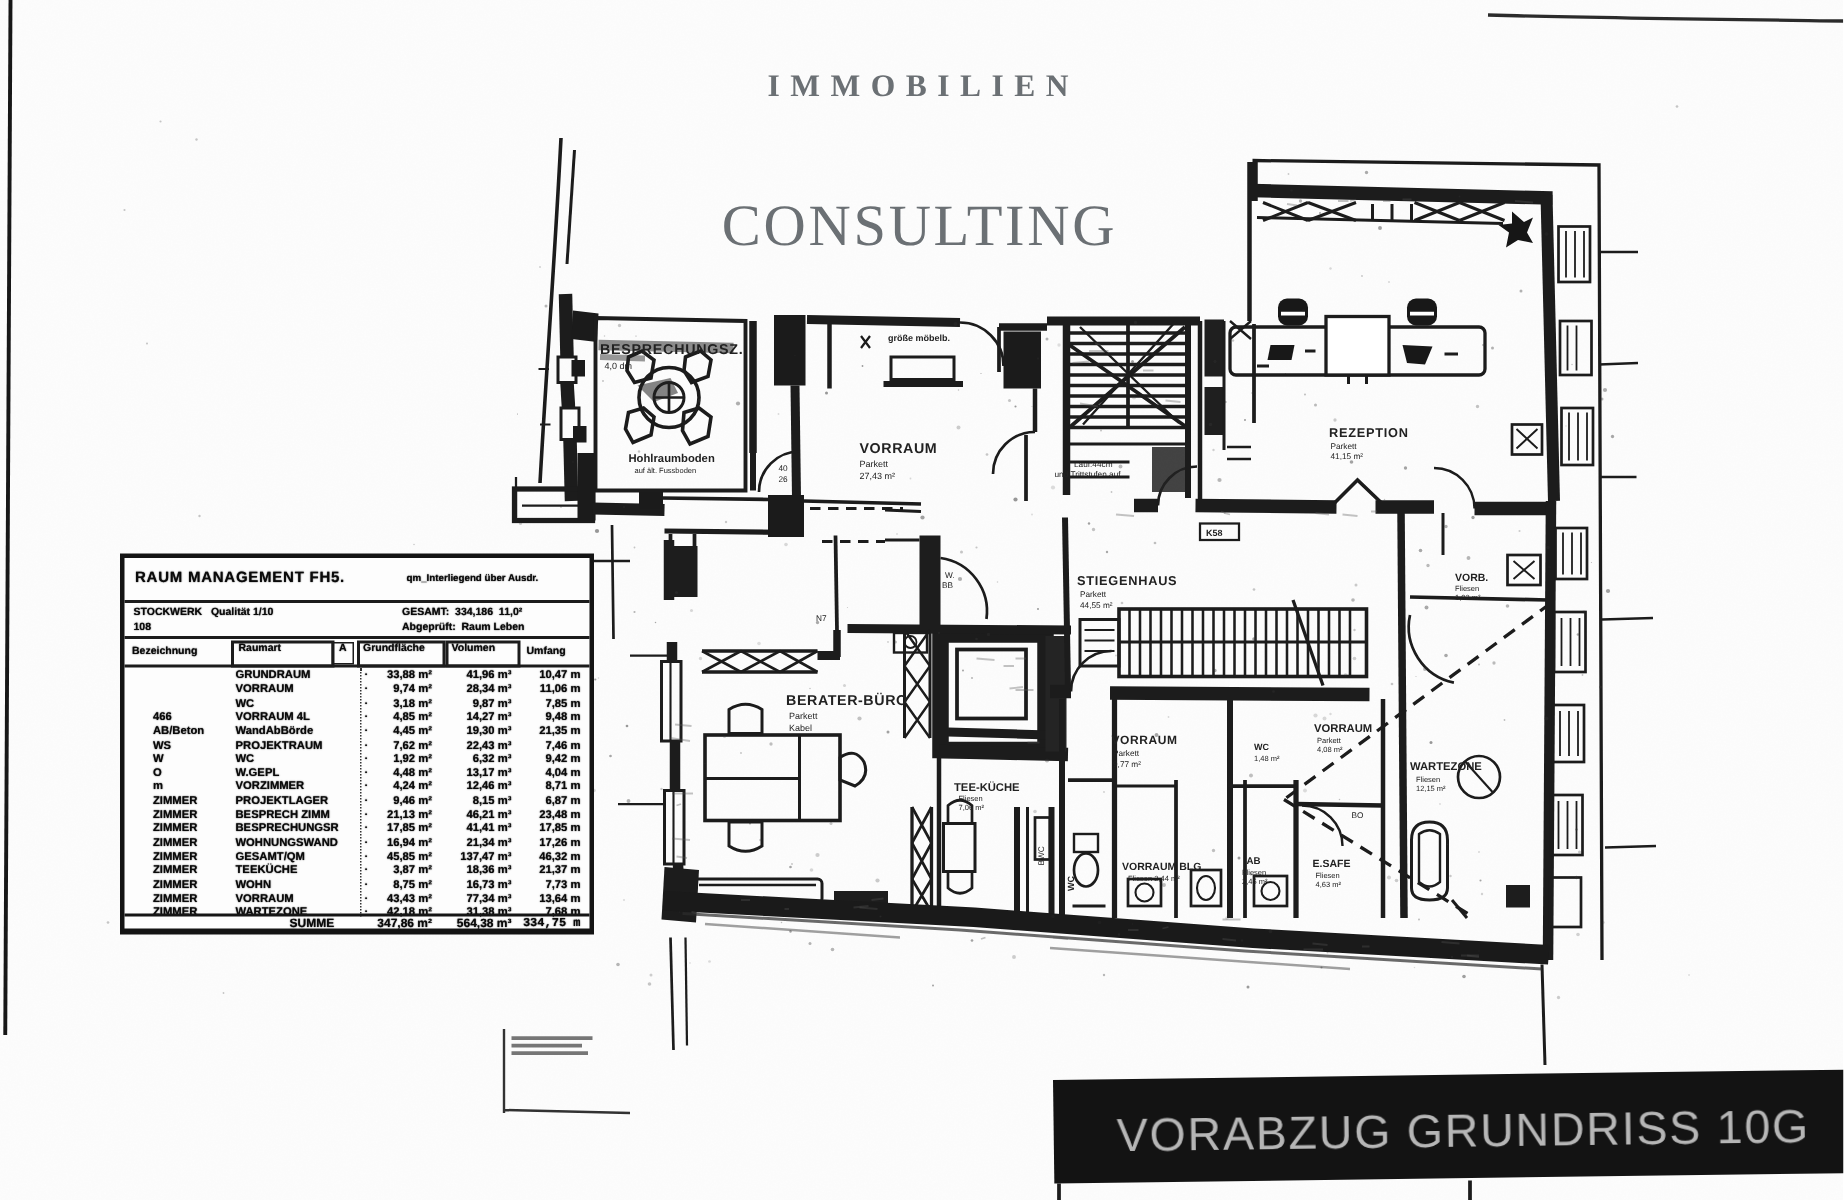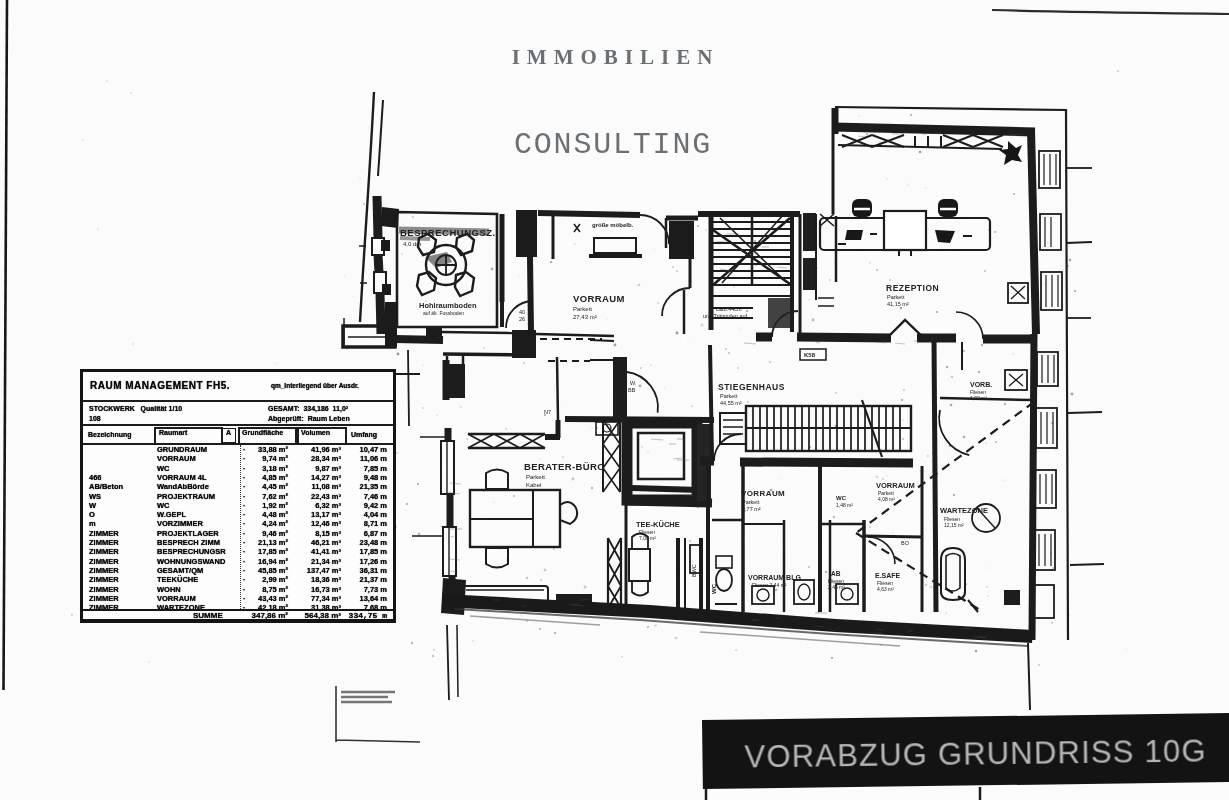--- a/index.html
+++ b/index.html
@@ -3,26 +3,26 @@
 <meta charset="utf-8">
 <style>
   html,body{margin:0;padding:0;background:#fff;}
   #page{position:relative;width:1229px;height:800px;background:#ffffff;overflow:hidden;
         font-family:"Liberation Sans", sans-serif;}
   
   #logo{position:absolute;left:392px;top:0;width:440px;height:211px;background:transparent;z-index:5;text-align:center;color:#6b7074;}
   #logo div{position:absolute;left:0;width:100%;}
   #logo .l1{font-family:"Liberation Serif",serif;font-size:21px;font-weight:bold;letter-spacing:7px;top:45px;text-indent:7px;}
   #logo .l2{font-family:"Liberation Sans",sans-serif;font-size:66px;font-weight:normal;letter-spacing:7px;top:71px;text-indent:7px;}
-  #logo .l3{font-family:Liberation Mono, monospace;font-size:30px;font-weight:normal;letter-spacing:1.8px;top:128px;text-indent:2px;}
+  #logo .l3{font-family:Liberation Serif, serif;font-size:39px;font-weight:normal;letter-spacing:1.8px;top:128px;text-indent:2px;}
   
   #rtable{position:absolute;left:80px;top:369px;width:310px;height:247px;z-index:4;
      border:3px solid #141414;border-bottom-width:4px; background:#fdfdfd; filter:blur(0.45px); color:#0a0a0a; text-shadow:0 0 0.9px #111;}
   .trow{position:absolute;left:0;width:100%;font-size:7.5px;font-weight:bold;white-space:nowrap;}
-  .c1{position:absolute;left:6px;} .c2{position:absolute;left:74px;}
+  .c1{position:absolute;left:19px;} .c2{position:absolute;left:74px;}
   .c3{position:absolute;left:160px;} .c4{position:absolute;left:130px;width:75px;text-align:right;}
   .c5{position:absolute;left:183px;width:75px;text-align:right;} .c6{position:absolute;left:230px;width:74px;text-align:right;}
   
   #banner{position:absolute;left:702px;top:720px;width:530px;height:69px;background:#131313;z-index:6;
      transform:rotate(-0.75deg);transform-origin:left top;}
   #banner span{position:absolute;left:42px;top:20px;color:#b6b6b6;font-size:31px;letter-spacing:1.2px;font-weight:normal;
      font-family:"Liberation Sans",sans-serif; white-space:nowrap;filter:blur(0.5px);}
   .scan{position:absolute;z-index:3;filter:blur(0.28px);}
 </style>
 </head>
@@ -81,21 +81,21 @@
         <span class="c3">·</span>
         <span class="c4">4,85 m²</span>
         <span class="c5">14,27 m³</span>
         <span class="c6">9,48 m</span>
       </div>
     <div class="trow" style="top:110.19999999999999px">
         <span class="c1">AB/Beton</span>
         <span class="c2">WandAbBörde</span>
         <span class="c3">·</span>
         <span class="c4">4,45 m²</span>
-        <span class="c5">11,08 m³</span>
+        <span class="c5">19,30 m³</span>
         <span class="c6">21,35 m</span>
       </div>
     <div class="trow" style="top:119.49999999999999px">
         <span class="c1">WS</span>
         <span class="c2">PROJEKTRAUM</span>
         <span class="c3">·</span>
         <span class="c4">7,62 m²</span>
         <span class="c5">22,43 m³</span>
         <span class="c6">7,46 m</span>
       </div>
@@ -154,27 +154,27 @@
         <span class="c4">16,94 m²</span>
         <span class="c5">21,34 m³</span>
         <span class="c6">17,26 m</span>
       </div>
     <div class="trow" style="top:193.90000000000006px">
         <span class="c1">ZIMMER</span>
         <span class="c2">GESAMT/QM</span>
         <span class="c3">·</span>
         <span class="c4">45,85 m²</span>
         <span class="c5">137,47 m³</span>
-        <span class="c6">36,31 m</span>
+        <span class="c6">46,32 m</span>
       </div>
     <div class="trow" style="top:203.20000000000007px">
         <span class="c1">ZIMMER</span>
         <span class="c2">TEEKÜCHE</span>
         <span class="c3">·</span>
-        <span class="c4">2,99 m²</span>
+        <span class="c4">3,87 m²</span>
         <span class="c5">18,36 m³</span>
         <span class="c6">21,37 m</span>
       </div>
     <div class="trow" style="top:212.50000000000009px">
         <span class="c1">ZIMMER</span>
         <span class="c2">WOHN</span>
         <span class="c3">·</span>
         <span class="c4">8,75 m²</span>
         <span class="c5">16,73 m³</span>
         <span class="c6">7,73 m</span>

